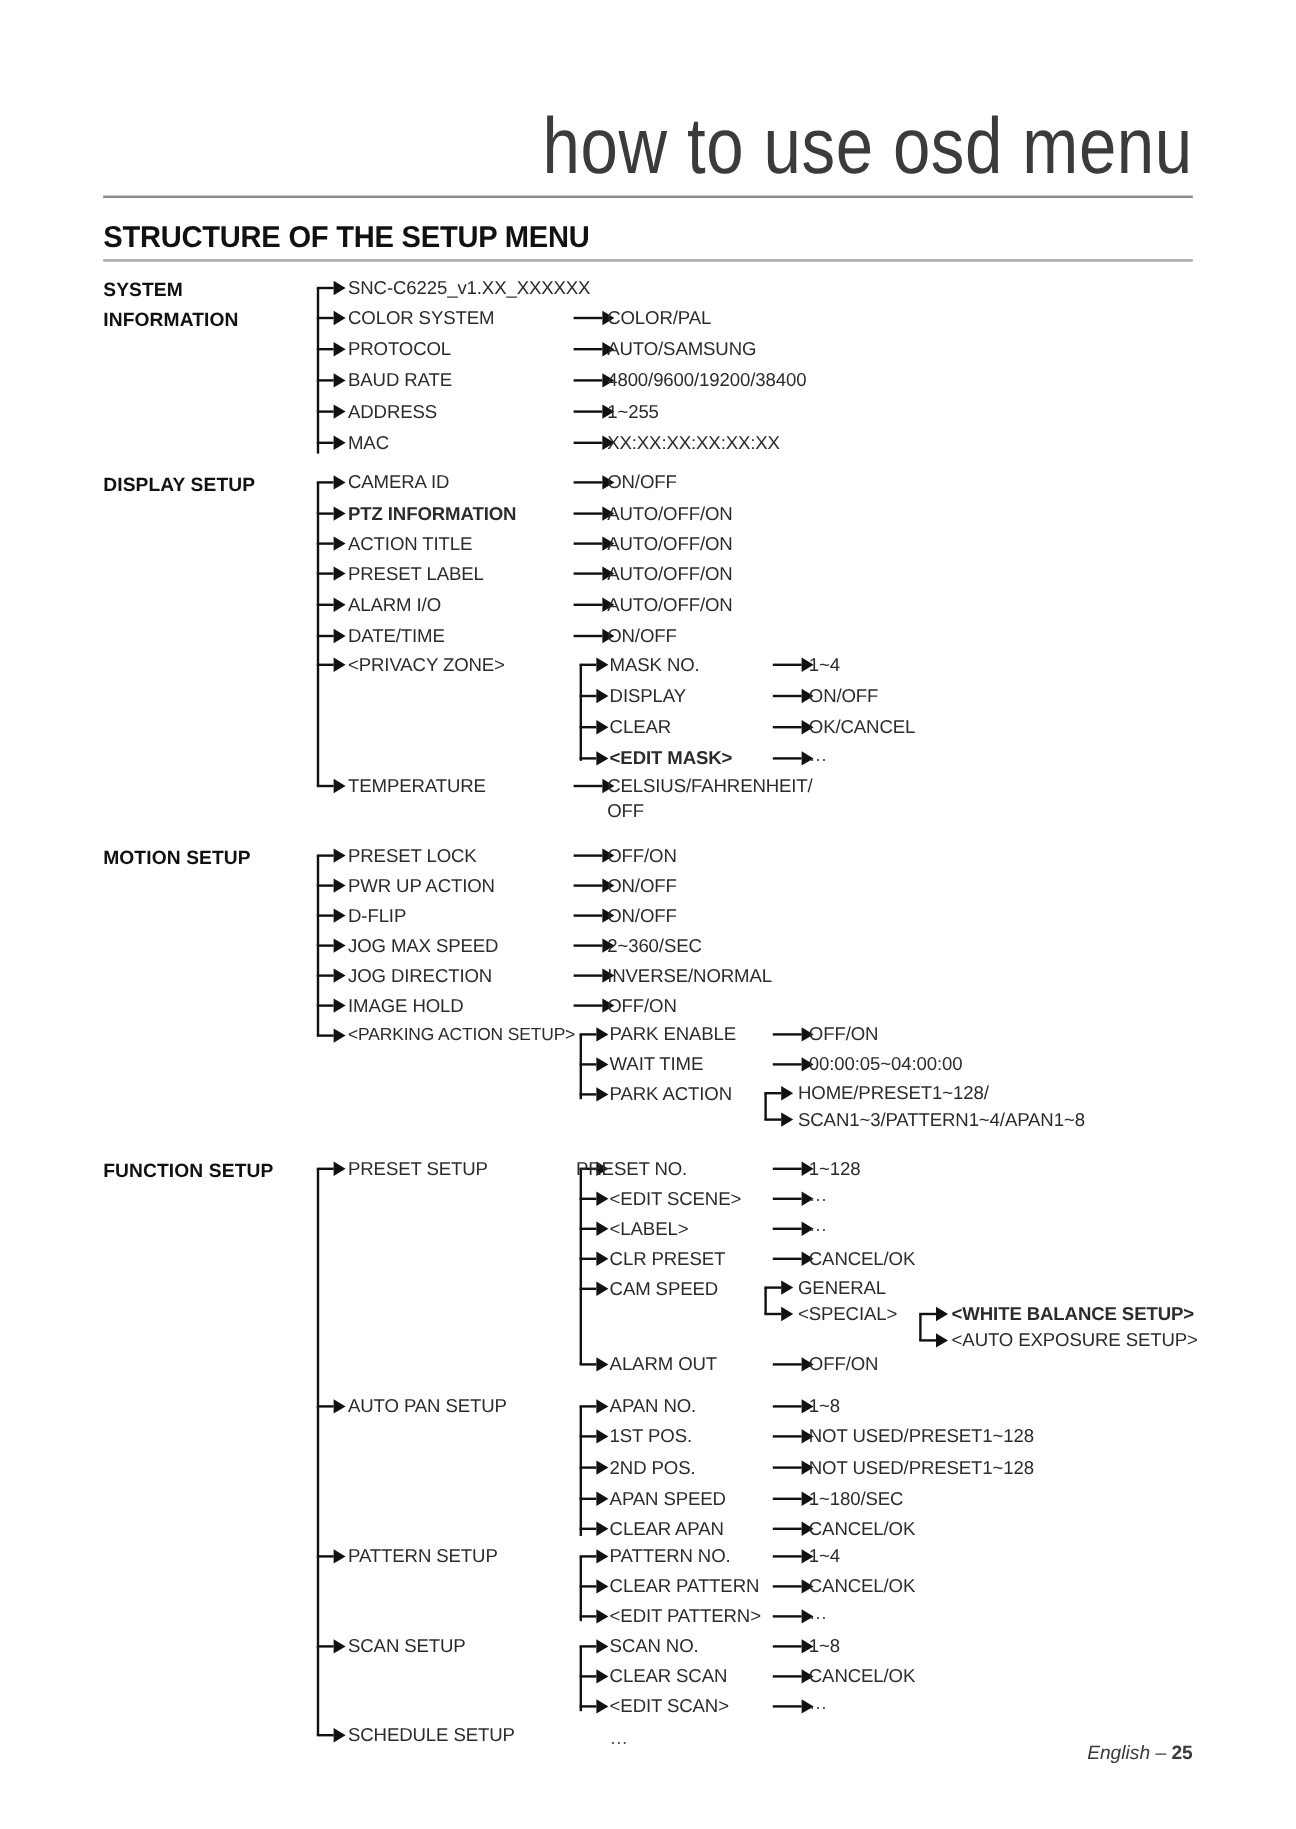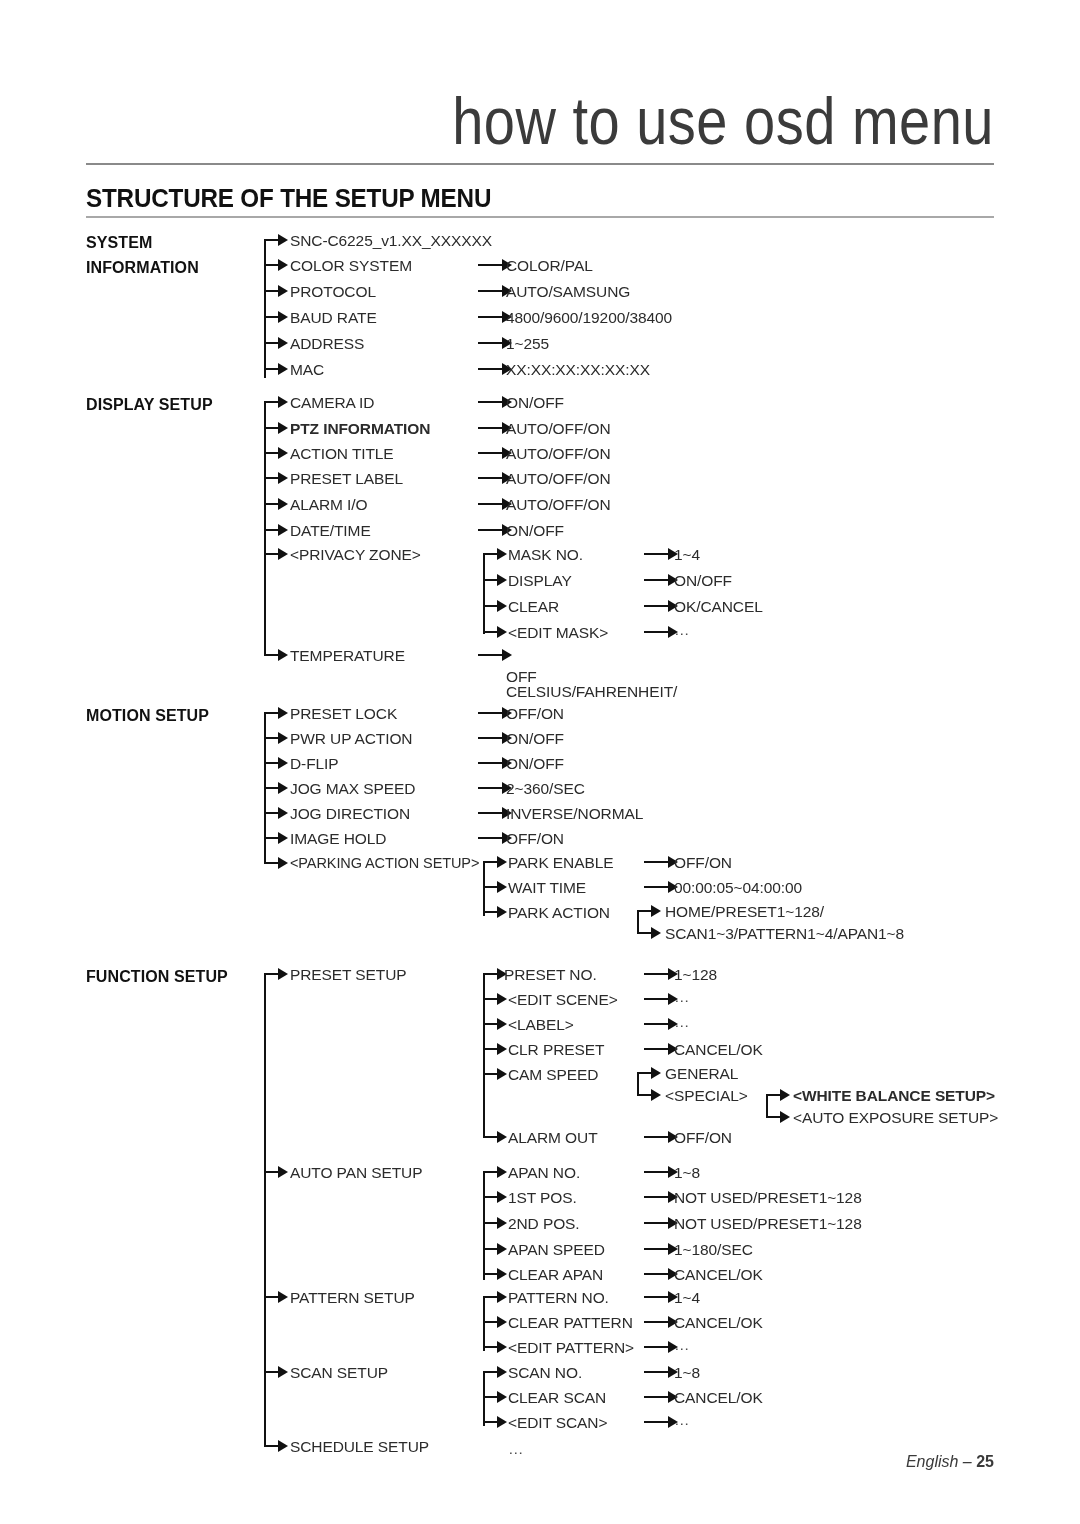--- a/index.html
+++ b/index.html
@@ -271,21 +271,21 @@
       <div class="shaft" style="width:24px;"></div>
       <div class="head" style="left:24px;"></div>
     </div>
 
   <div class="node-text" style="left:506px; top:394px;">ON/OFF</div>
   <div class="node-text" style="left:506px; top:420px;">AUTO/OFF/ON</div>
   <div class="node-text" style="left:506px; top:445px;">AUTO/OFF/ON</div>
   <div class="node-text" style="left:506px; top:470px;">AUTO/OFF/ON</div>
   <div class="node-text" style="left:506px; top:496px;">AUTO/OFF/ON</div>
   <div class="node-text" style="left:506px; top:522px;">ON/OFF</div>
-  <div class="node-text" style="left:506px; top:647px;margin-top:36px;">CELSIUS/FAHRENHEIT/</div>
+  <div class="node-text" style="left:506px; top:647px;">CELSIUS/FAHRENHEIT/</div>
   <div class="node-text" style="left:506px; top:668px;">OFF</div>
 
   <div class="trunk" style="left:483px; top:554px; height:80px;"></div>
   <div class="arrow" style="left:483px; top:548px; width:24px;">
       <div class="shaft" style="width:14px;"></div>
       <div class="head" style="left:14px;"></div>
     </div>
   <div class="arrow" style="left:483px; top:574px; width:24px;">
       <div class="shaft" style="width:14px;"></div>
       <div class="head" style="left:14px;"></div>
@@ -295,21 +295,21 @@
       <div class="head" style="left:14px;"></div>
     </div>
   <div class="arrow" style="left:483px; top:626px; width:24px;">
       <div class="shaft" style="width:14px;"></div>
       <div class="head" style="left:14px;"></div>
     </div>
 
   <div class="node-text" style="left:508px; top:546px;">MASK NO.</div>
   <div class="node-text" style="left:508px; top:572px;">DISPLAY</div>
   <div class="node-text" style="left:508px; top:598px;">CLEAR</div>
-  <div class="node-text" style="left:508px; top:624px;">&lt;EDIT MASK&gt;</div>
+  <div class="node-text" style="left:508px; top:624px;font-weight:bold;">&lt;EDIT MASK&gt;</div>
 
   <div class="arrow" style="left:644px; top:548px; width:34px;">
       <div class="shaft" style="width:24px;"></div>
       <div class="head" style="left:24px;"></div>
     </div>
   <div class="arrow" style="left:644px; top:574px; width:34px;">
       <div class="shaft" style="width:24px;"></div>
       <div class="head" style="left:24px;"></div>
     </div>
   <div class="arrow" style="left:644px; top:600px; width:34px;">
@@ -488,21 +488,21 @@
     </div>
   <div class="arrow" style="left:483px; top:1068px; width:24px;">
       <div class="shaft" style="width:14px;"></div>
       <div class="head" style="left:14px;"></div>
     </div>
   <div class="arrow" style="left:483px; top:1131px; width:24px;">
       <div class="shaft" style="width:14px;"></div>
       <div class="head" style="left:14px;"></div>
     </div>
 
-  <div class="node-text" style="left:504px; top:966px;">PRESET NO.</div>
+  <div class="node-text" style="left:480px; top:966px;">PRESET NO.</div>
   <div class="node-text" style="left:508px; top:991px;">&lt;EDIT SCENE&gt;</div>
   <div class="node-text" style="left:508px; top:1016px;">&lt;LABEL&gt;</div>
   <div class="node-text" style="left:508px; top:1041px;">CLR PRESET</div>
   <div class="node-text" style="left:508px; top:1066px;">CAM SPEED</div>
   <div class="node-text" style="left:508px; top:1129px;">ALARM OUT</div>
 
   <div class="arrow" style="left:644px; top:968px; width:34px;">
       <div class="shaft" style="width:24px;"></div>
       <div class="head" style="left:24px;"></div>
     </div>

